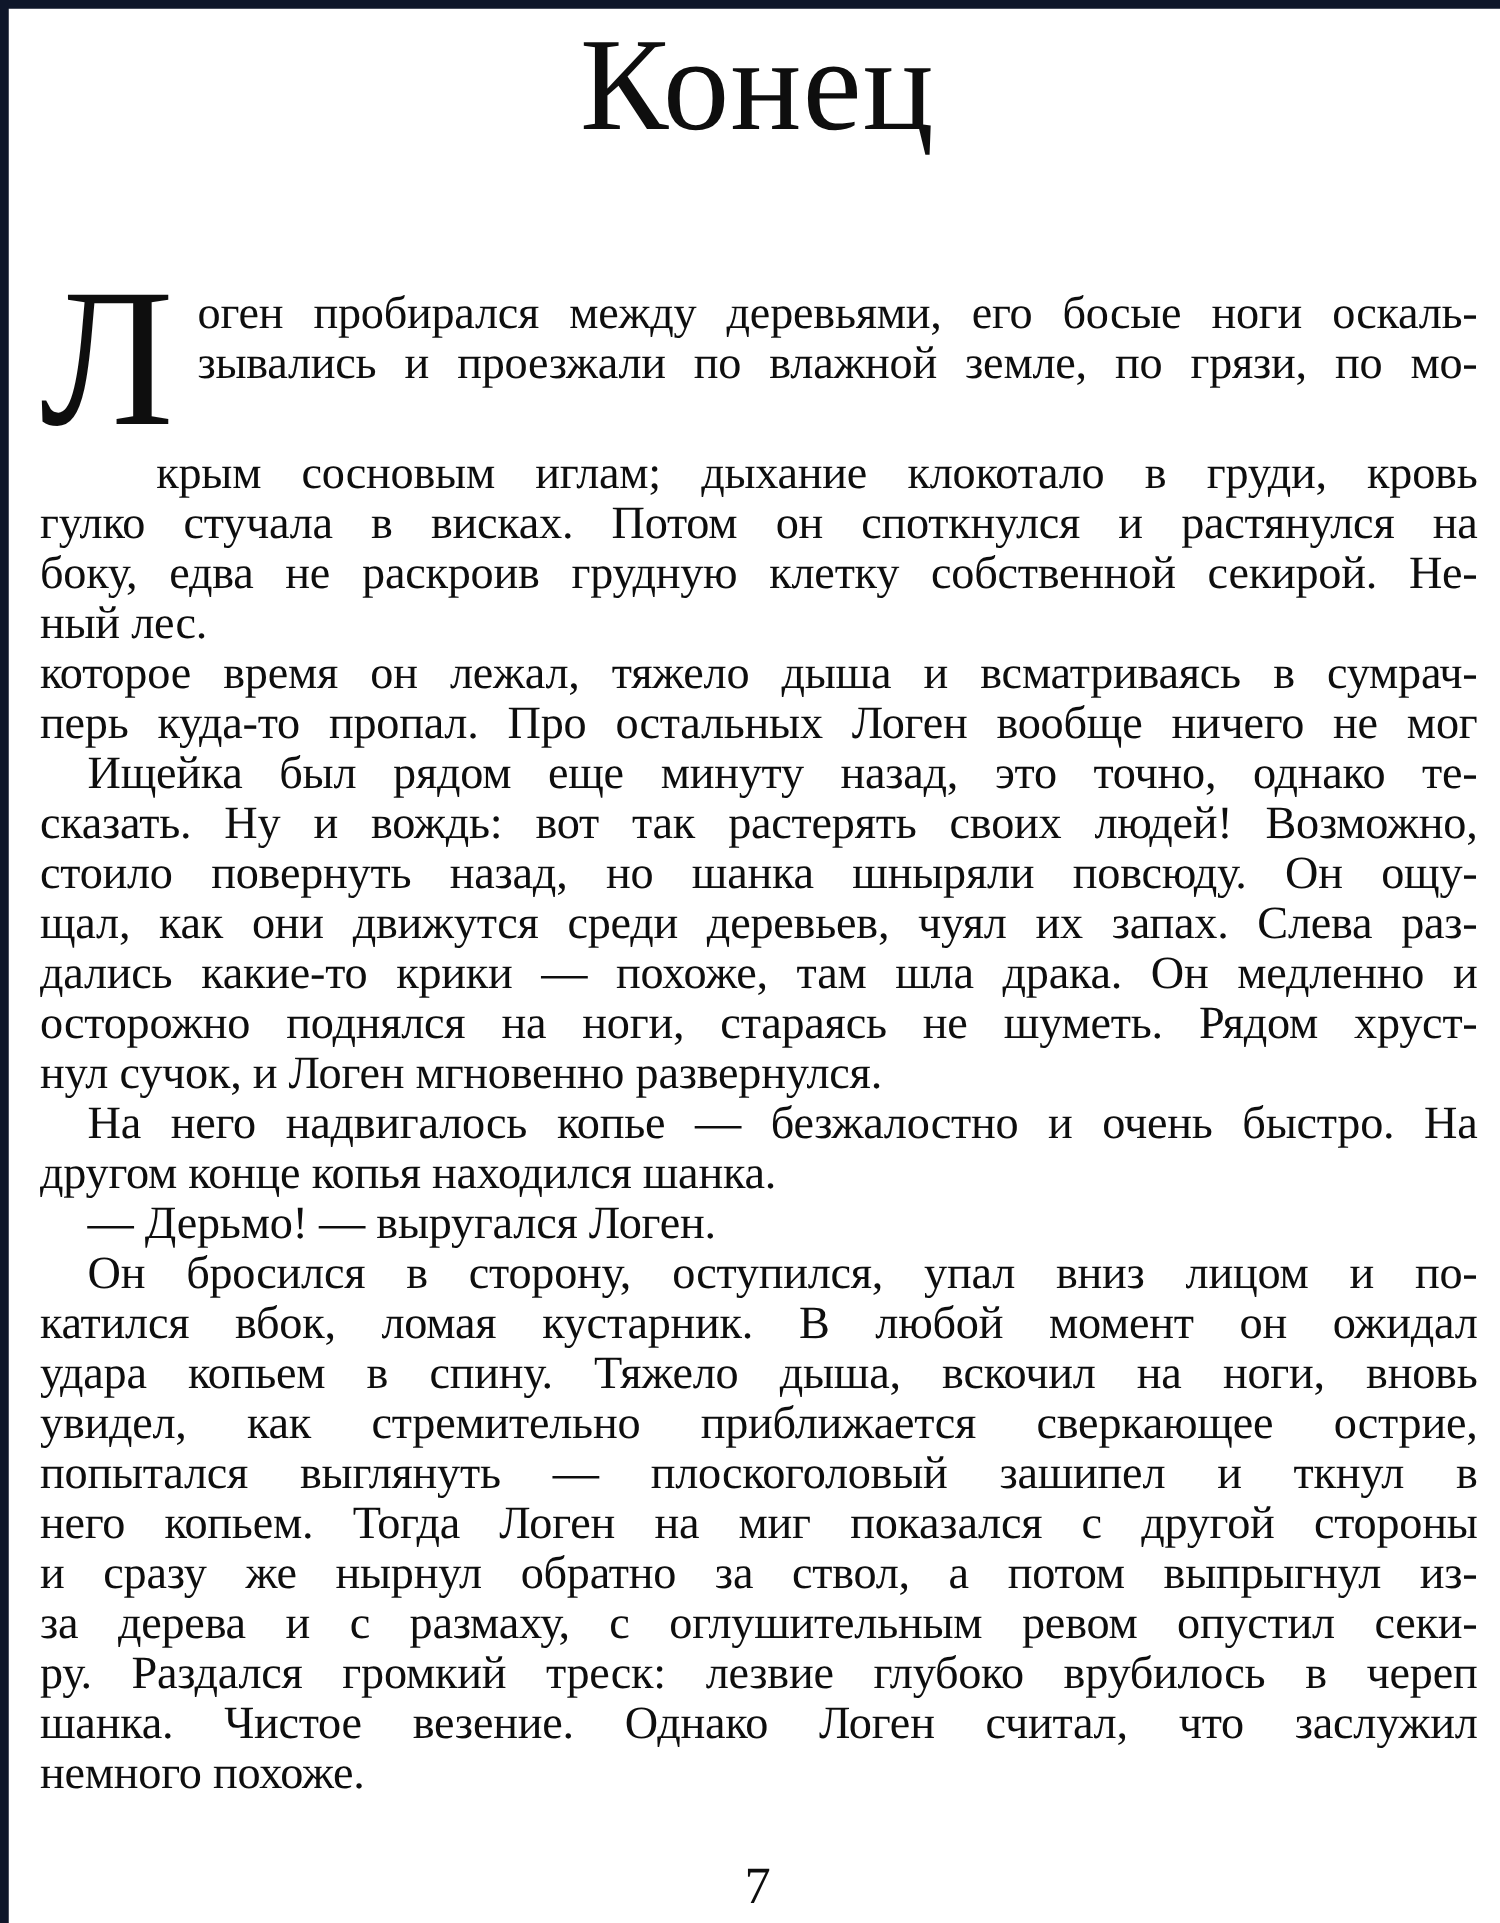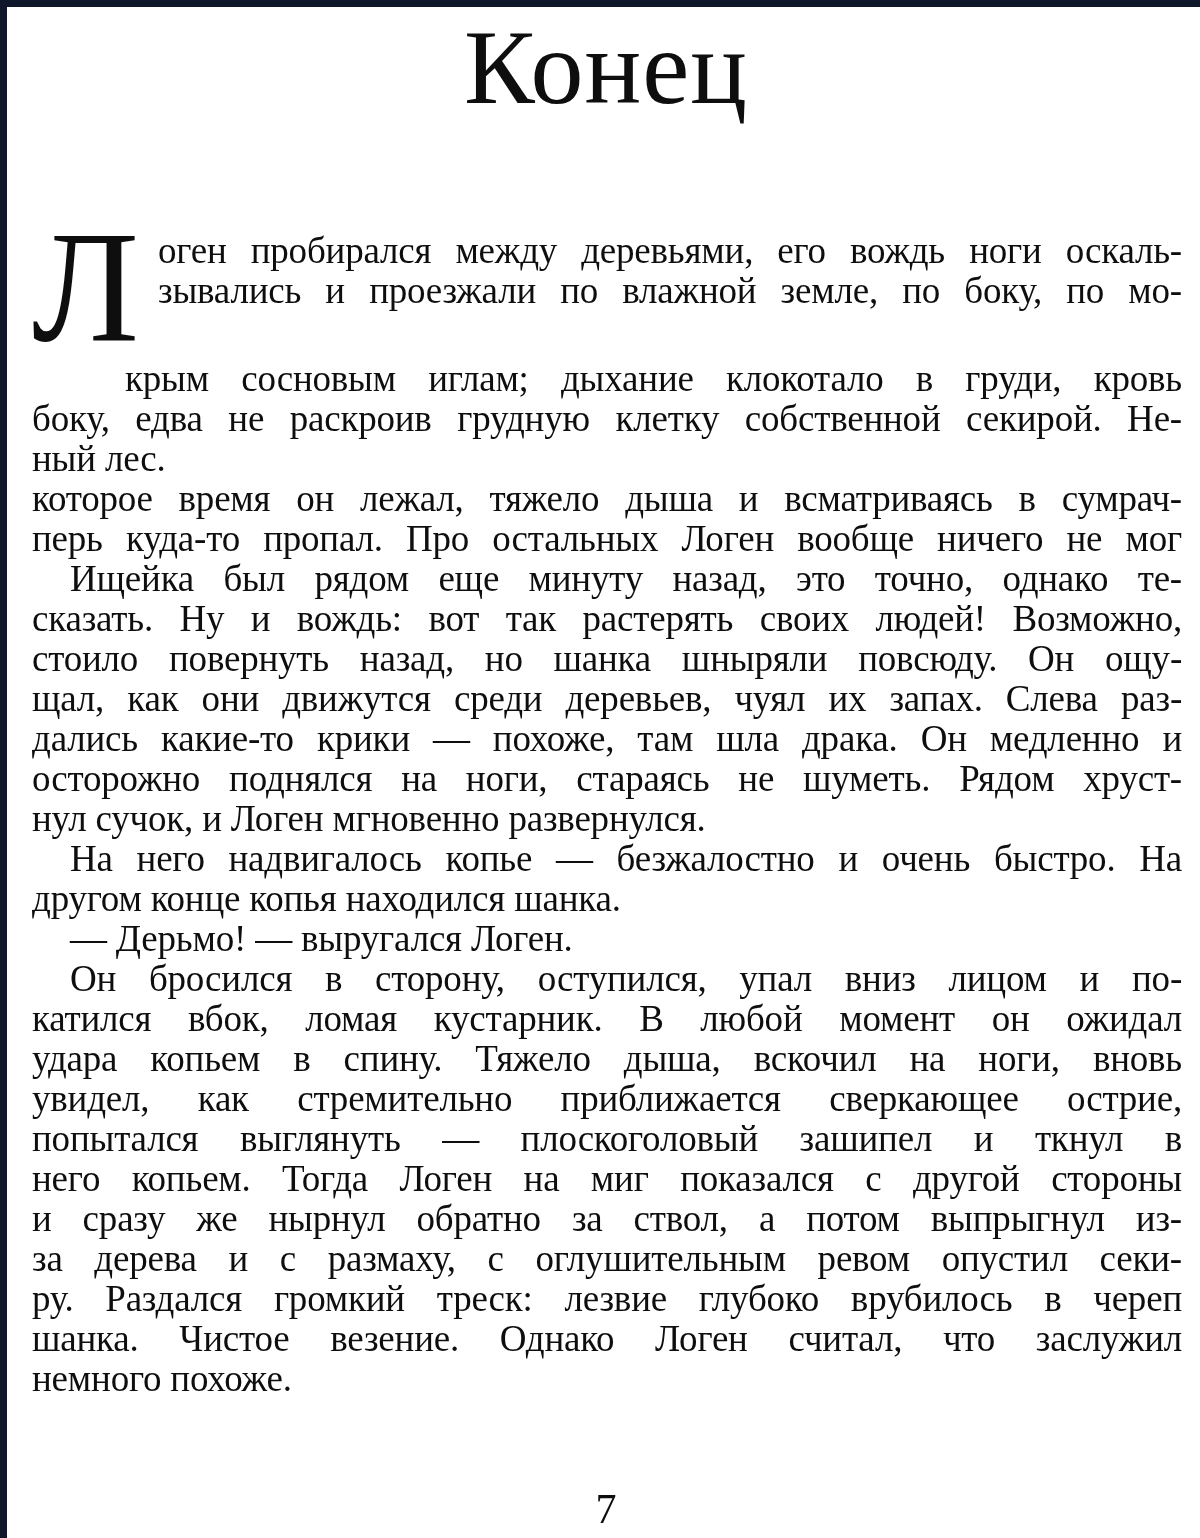--- a/index.html
+++ b/index.html
@@ -64,23 +64,24 @@
 </style>
 </head>
 <body>
 
 <div class="page">
   <div class="chapter-title">Конец</div>
 
   <div class="text-column" id="text-column">
       <div class="para">
         <span class="dropcap">Л</span>
-        <div class="line dc-a">оген пробирался между деревьями, его вождь ноги оскаль-</div>
-        <div class="line dc-a">зывались и проезжали по влажной земле, по боку, по мо-</div>
+        <div class="line dc-a">оген пробирался между деревьями, его босые ноги оскаль-</div>
+        <div class="line dc-a">зывались и проезжали по влажной земле, по грязи, по мо-</div>
         <div class="line dc-b">крым сосновым иглам; дыхание клокотало в груди, кровь</div>
+        <div class="line">гулко стучала в висках. Потом он споткнулся и растянулся на</div>
         <div class="line">боку, едва не раскроив грудную клетку собственной секирой. Не-</div>
         <div class="line para-end">ный лес.</div>
         <div class="line">которое время он лежал, тяжело дыша и всматриваясь в сумрач-</div>
       </div>
       <div class="para">
         <div class="line">перь куда-то пропал. Про остальных Логен вообще ничего не мог</div>
         <div class="line indent">Ищейка был рядом еще минуту назад, это точно, однако те-</div>
         <div class="line">сказать. Ну и вождь: вот так растерять своих людей! Возможно,</div>
         <div class="line">стоило повернуть назад, но шанка шныряли повсюду. Он ощу-</div>
         <div class="line">щал, как они движутся среди деревьев, чуял их запах. Слева раз-</div>

